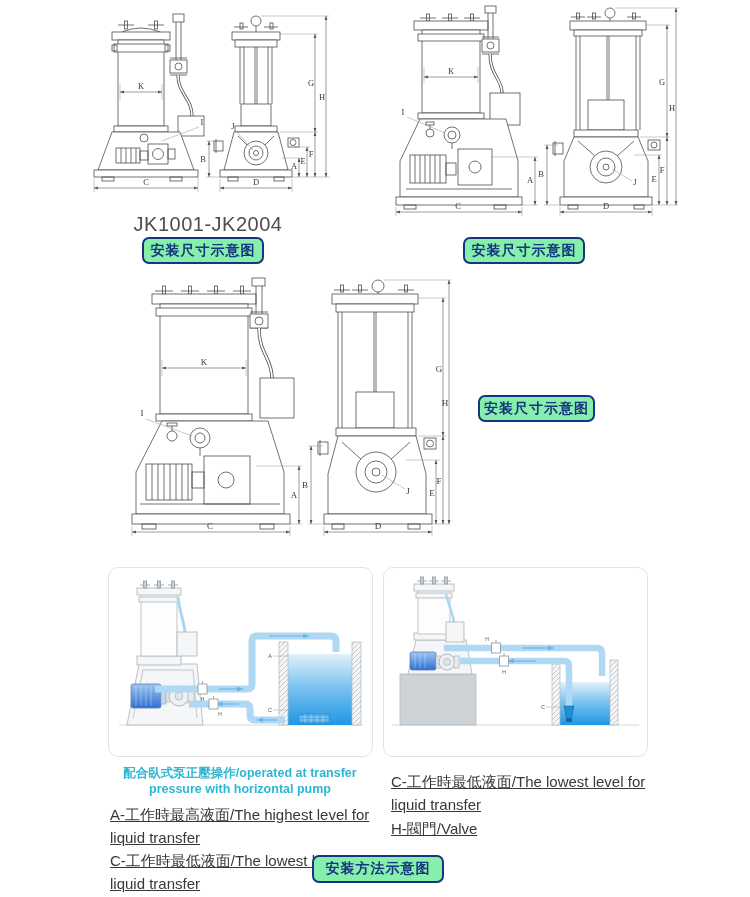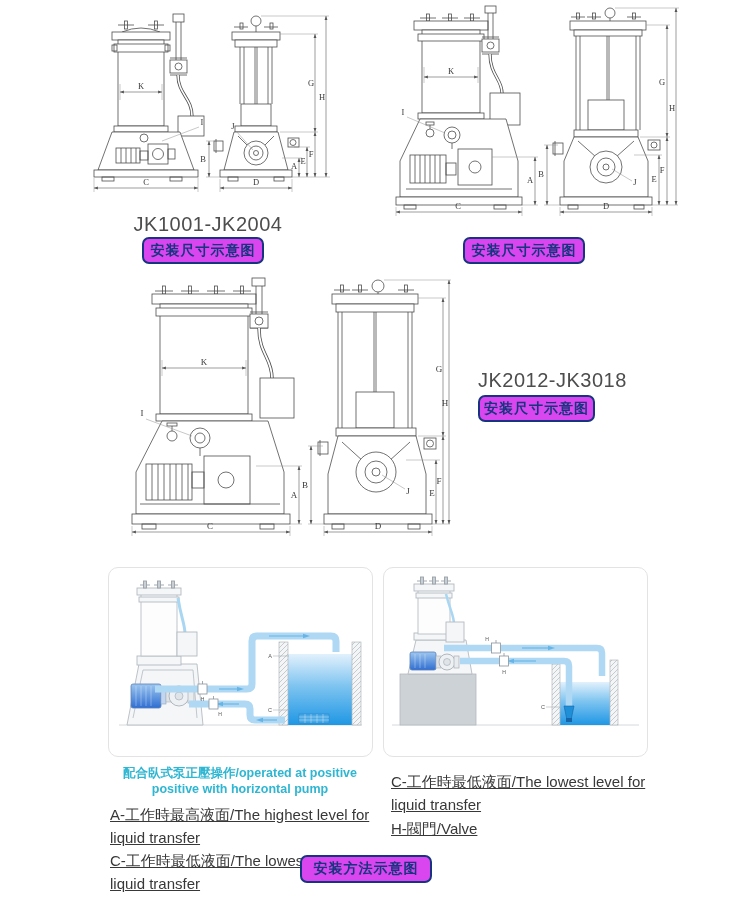--- a/index.html
+++ b/index.html
@@ -9,21 +9,21 @@
   
   .dim-svg text{font-family:"Liberation Serif",serif;fill:#3a3a3a;}
   .ln{stroke:#4e4e4e;stroke-width:0.8;fill:none;}
   .fw{fill:#ffffff;stroke:#4e4e4e;stroke-width:0.8;}
   .dim{stroke:#5a5a5a;stroke-width:0.6;fill:none;}
   .ext{stroke:#909090;stroke-width:0.5;}
   
   .model{font-size:20px;color:#4d4d4d;letter-spacing:0.5px;}
   .btn{border:2px solid #16357f;border-radius:7px;color:#16357f;font-weight:700;
        font-size:14px;letter-spacing:1px;display:flex;align-items:center;justify-content:center;
-       background:#d946ef;cursor:pointer;box-sizing:border-box;}
+       background:#86efac;cursor:pointer;box-sizing:border-box;}
   
   .flow-box{border:1px solid #e3e3e3;border-radius:10px;background:#fff;box-sizing:border-box;}
   .flow-svg text{font-family:"Liberation Sans",sans-serif;fill:#555;}
   .pipe{stroke:#aed8f3;fill:none;stroke-linejoin:round;}
   .mfr{fill:#f4f6f8;stroke:#b4bbc1;stroke-width:0.9;}
   .mln{stroke:#b4bbc1;stroke-width:0.8;fill:none;}
   .valve{fill:#ffffff;stroke:#8a949c;stroke-width:0.8;}
   .cap-title{color:#2eb6d2;font-weight:700;font-size:12.5px;line-height:1.3;text-align:center;}
   .cap-note{font-size:15px;color:#383838;line-height:1.55;text-align:left;padding-left:6px;text-decoration:underline;}
 </style>
@@ -405,21 +405,20 @@
       <line class="dim" x1="327" y1="160" x2="327" y2="248" marker-start="url(#d3s)" marker-end="url(#d3e)"></line>
       <text x="323" y="208" text-anchor="middle" font-size="9">F</text>
       <line class="ext" x1="302" y1="22" x2="330" y2="22"></line>
       <line class="dim" x1="327" y1="22" x2="327" y2="160" marker-start="url(#d3s)" marker-end="url(#d3e)"></line>
       <text x="323" y="96" text-anchor="middle" font-size="9">G</text>
       <line class="ext" x1="268" y1="4" x2="335" y2="4"></line>
       <line class="dim" x1="333" y1="4" x2="333" y2="248" marker-start="url(#d3s)" marker-end="url(#d3e)"></line>
       <text x="329" y="130" text-anchor="middle" font-size="9">H</text>
     </g>
   </svg>
-  <div class="abs model" style="left:478px;top:369px;width:160px;text-align:left">JK2012-JK3018</div>
   <div class="abs btn" style="left:478px;top:395px;width:117px;height:27px">安装尺寸示意图</div>
 
   <div class="abs flow-box" style="left:108px;top:567px;width:265px;height:190px">
     <svg class="flow-svg" width="263" height="188" viewBox="0 0 263 188">
       <defs>
         <linearGradient id="lgL-liquid" x1="0" y1="0" x2="0" y2="1">
           <stop offset="0" stop-color="#e2f1fc"></stop>
             <stop offset="0.45" stop-color="#7ec4f0"></stop>
             <stop offset="1" stop-color="#1f97e4"></stop>
         </linearGradient>
@@ -579,29 +578,29 @@
         <polygon points="180,138 190,138 187,152 183,152" fill="#1f8fd8" stroke="#1565a8" stroke-width="0.6"></polygon>
         <rect x="182" y="150" width="6" height="4" fill="#1565a8"></rect>
       </g>
 
       <text x="159" y="141" text-anchor="middle" font-size="5.5" fill="#4a4a4a">C</text>
       <line x1="162" y1="139" x2="176" y2="139" stroke="#9aa0a6" stroke-width="0.5"></line>
     </svg>
   </div>
 
   <div class="abs" style="left:104px;top:765px;width:272px">
-    <div class="cap-title">配合臥式泵正壓操作/operated at positive positive with horizontal pump</div>
+    <div class="cap-title">配合臥式泵正壓操作/operated at transfer pressure with horizontal pump</div>
     <div class="cap-note" style="margin-top:5px">
       <div>A-工作時最高液面/The highest level for liquid transfer</div>
       <div>C-工作時最低液面/The lowest level for liquid transfer</div>
       <div>H-閥門/Valve</div>
     </div>
   </div>
   <div class="abs" style="left:385px;top:765px;width:272px">
     <div class="cap-note" style="margin-top:5px">
       <div>C-工作時最低液面/The lowest level for liquid transfer</div>
       <div>H-閥門/Valve</div>
     </div>
   </div>
 
-  <div class="abs btn" style="left:300px;top:855px;width:132px;height:28px">安装方法示意图</div>
+  <div class="abs btn" style="left:312px;top:855px;width:132px;height:28px">安装方法示意图</div>
 
 </div>
 
 </body></html>

